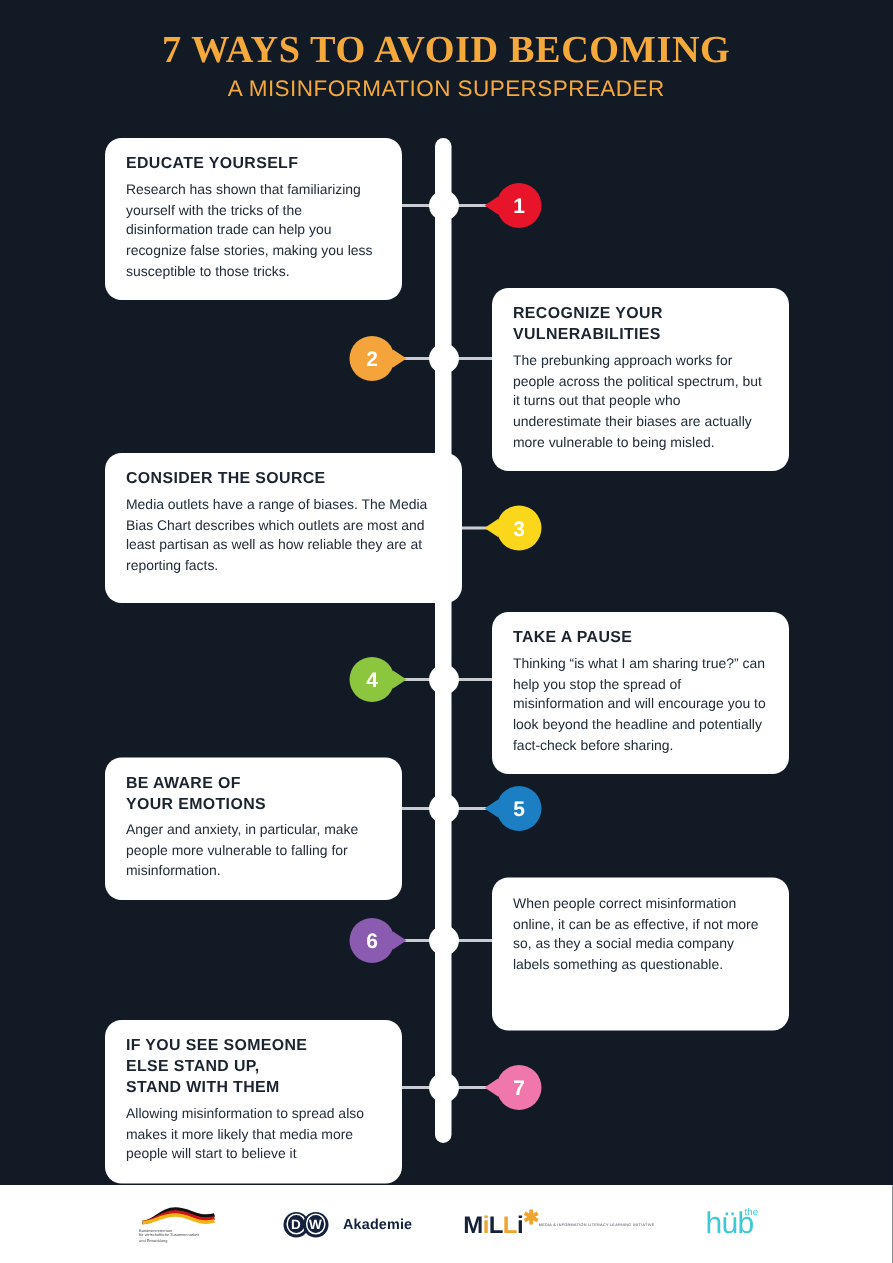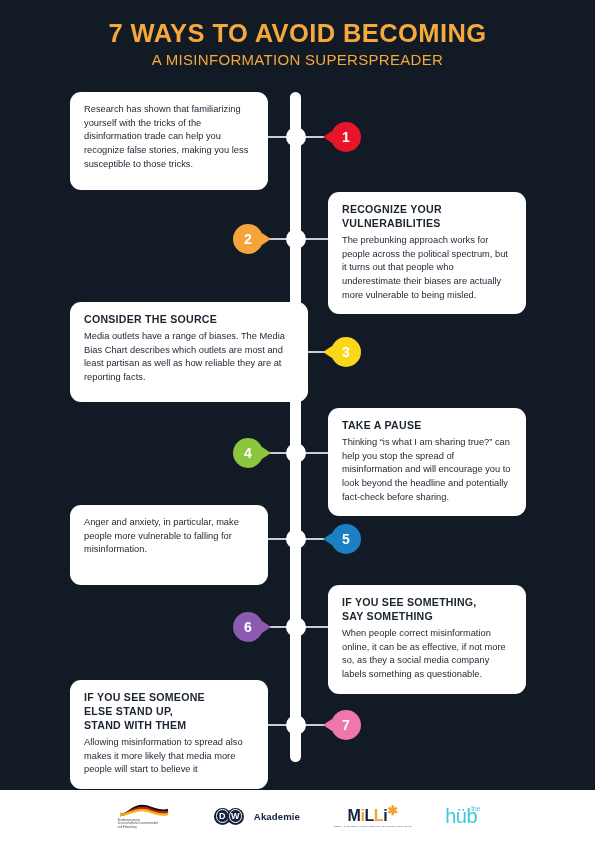--- a/index.html
+++ b/index.html
@@ -29,20 +29,21 @@
     width: 595px;
     text-align: center;
   }
   .title-main {
     display: block;
     font-size: 25.5px;
     font-weight: bold;
     color: #f5a93b;
     letter-spacing: 0.4px;
     line-height: 1.18;
+    font-family: Liberation Serif, serif;
   }
   .title-sub {
     display: block;
     font-size: 15px;
     font-weight: normal;
     color: #f5a93b;
     letter-spacing: 0.3px;
     line-height: 1.3;
     margin-top: 2px;
   }
@@ -176,21 +177,21 @@
     width: 13.4px; height: 13.4px;
     border: 1.3px solid #ffffff; border-radius: 50%;
     box-sizing: border-box;
   }
   .dw-text {
     font-size: 9.6px; font-weight: bold; color: #14213d;
     margin-left: 6px; letter-spacing: 0.1px;
   }
 
   
-  .logo-milli { flex-direction: column; align-items: center; }
+  .logo-milli { flex-direction: row; align-items: center; }
   .milli-word { font-size: 16px; font-weight: bold; letter-spacing: -0.4px; line-height: 1; }
   .milli-word .d { color: #16213a; }
   .milli-word .o { color: #f0a32e; }
   .milli-star { color: #f0a32e; font-size: 13px; vertical-align: super; }
   .milli-caption {
     font-size: 2.5px; color: #3b4252; letter-spacing: 0.2px;
     margin-top: 1.5px; white-space: pre-line; text-align: center;
   }
 
   
@@ -211,20 +212,21 @@
     <span class="title-sub">A MISINFORMATION SUPERSPREADER</span>
   </div>
 
   <div class="spine"></div>
 
   <div id="steps-layer">
       <div class="connector" style="top: 136px; left: 268px; width: 27.5px;"></div>
       <div class="connector" style="top: 136px; left: 295.5px; width: 35.5px;"></div>
       <div class="node" style="top: 127px;"></div>
       <div class="card" style="left: 70px; top: 92px; width: 198px; min-height: 98px;">
+        <div class="card-title">EDUCATE YOURSELF</div>
         <div class="card-body">Research has shown that familiarizing yourself with the tricks of the disinformation trade can help you recognize false stories, making you less susceptible to those tricks.</div>
       </div>
       <div class="badge point-left" style="left: 331px; top: 122px; background: rgb(232, 21, 42); color: rgb(232, 21, 42);">
         <span class="tail"></span>
         <span class="num" style="color: rgb(255, 255, 255);">1</span>
       </div>
       <div class="connector" style="top: 238px; left: 295.5px; width: 32.5px;"></div>
       <div class="connector" style="top: 238px; left: 263px; width: 32.5px;"></div>
       <div class="node" style="top: 229px;"></div>
       <div class="card" style="left: 328px; top: 192px; width: 198px; min-height: 118px;">
@@ -255,32 +257,32 @@
         <div class="card-body">Thinking “is what I am sharing true?” can help you stop the spread of misinformation and will encourage you to look beyond the headline and potentially fact-check before sharing.</div>
       </div>
       <div class="badge point-right" style="left: 233px; top: 438px; background: rgb(140, 198, 63); color: rgb(140, 198, 63);">
         <span class="tail"></span>
         <span class="num" style="color: rgb(255, 255, 255);">4</span>
       </div>
       <div class="connector" style="top: 538px; left: 268px; width: 27.5px;"></div>
       <div class="connector" style="top: 538px; left: 295.5px; width: 35.5px;"></div>
       <div class="node" style="top: 529px;"></div>
       <div class="card" style="left: 70px; top: 505px; width: 198px; min-height: 80px;">
+        <div class="card-title">BE AWARE OF
+YOUR EMOTIONS</div>
         <div class="card-body">Anger and anxiety, in particular, make people more vulnerable to falling for misinformation.</div>
       </div>
       <div class="badge point-left" style="left: 331px; top: 524px; background: rgb(28, 127, 196); color: rgb(28, 127, 196);">
         <span class="tail"></span>
         <span class="num" style="color: rgb(255, 255, 255);">5</span>
       </div>
       <div class="connector" style="top: 626px; left: 295.5px; width: 32.5px;"></div>
       <div class="connector" style="top: 626px; left: 263px; width: 32.5px;"></div>
       <div class="node" style="top: 617px;"></div>
       <div class="card" style="left: 328px; top: 585px; width: 198px; min-height: 102px;">
-        <div class="card-title">IF YOU SEE SOMETHING,
-SAY SOMETHING</div>
         <div class="card-body">When people correct misinformation online, it can be as effective, if not more so, as they a social media company labels something as questionable.</div>
       </div>
       <div class="badge point-right" style="left: 233px; top: 612px; background: rgb(138, 91, 176); color: rgb(138, 91, 176);">
         <span class="tail"></span>
         <span class="num" style="color: rgb(255, 255, 255);">6</span>
       </div>
       <div class="connector" style="top: 724px; left: 268px; width: 27.5px;"></div>
       <div class="connector" style="top: 724px; left: 295.5px; width: 35.5px;"></div>
       <div class="node" style="top: 715px;"></div>
       <div class="card" style="left: 70px; top: 680px; width: 198px; min-height: 96px;">

